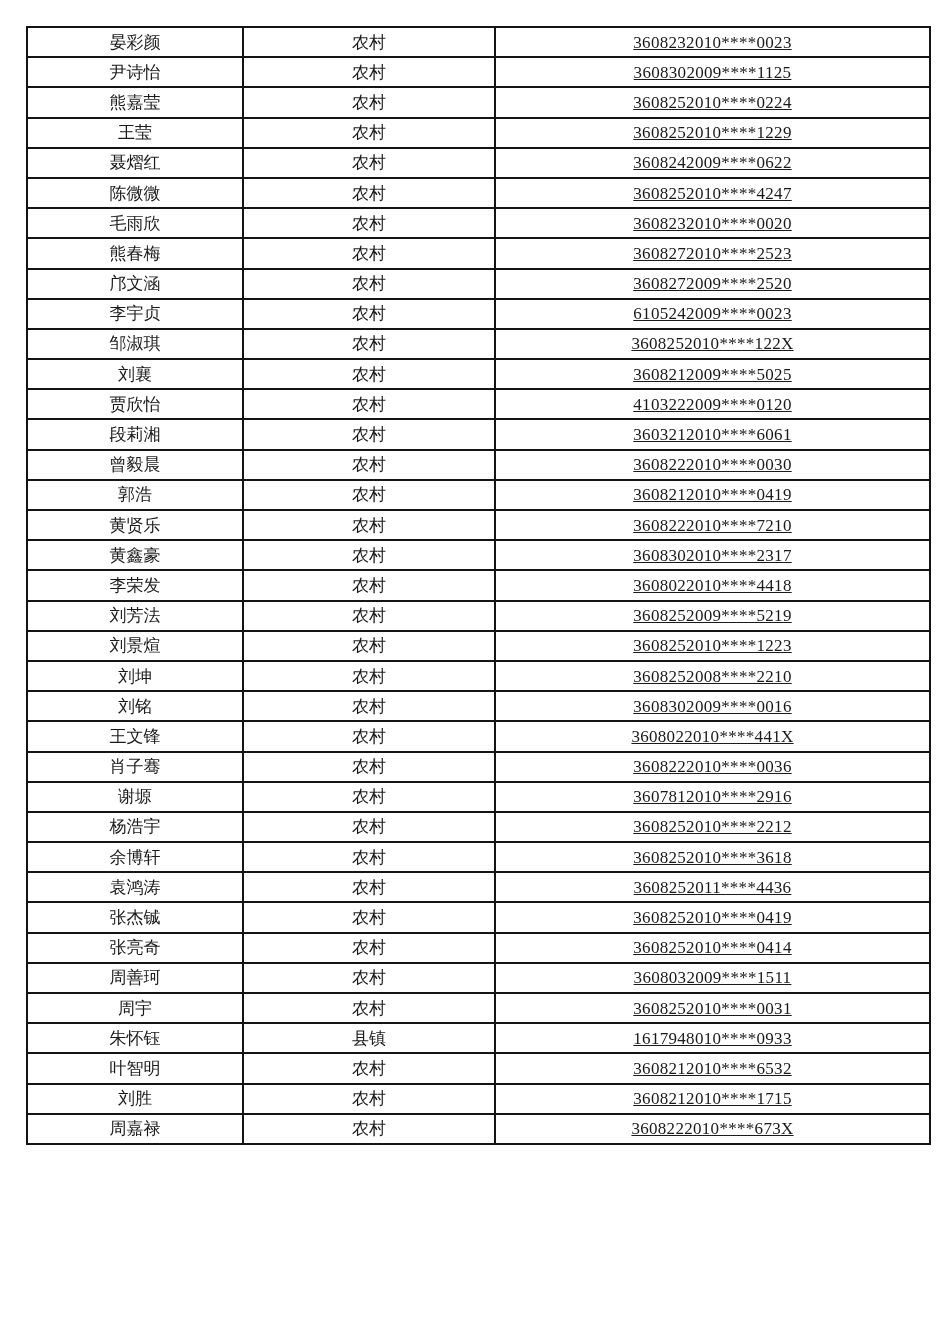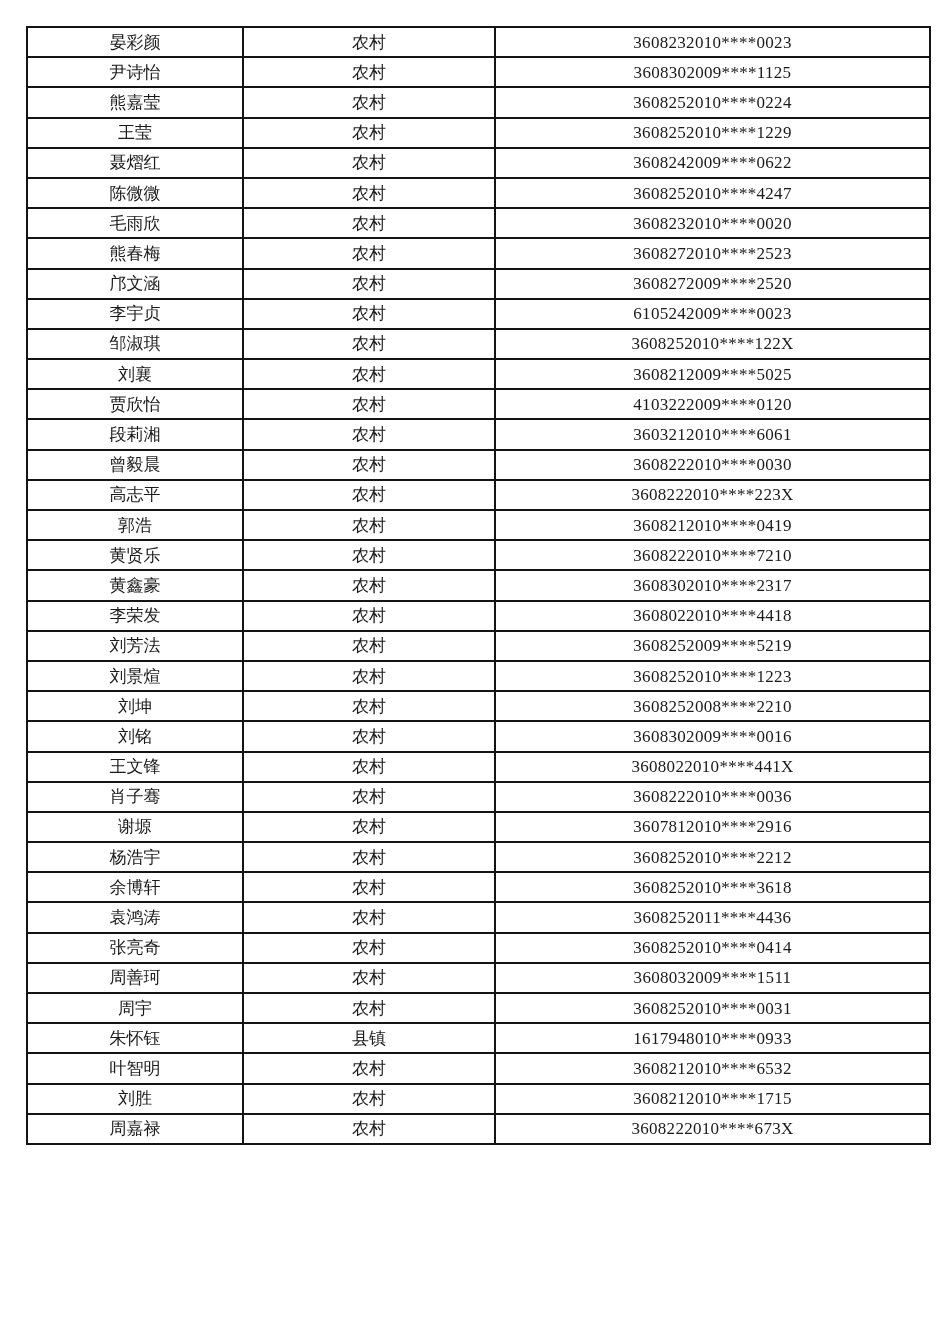--- a/index.html
+++ b/index.html
@@ -32,21 +32,21 @@
     padding: 0;
     text-align: center;
     vertical-align: middle;
     font-size: 17px;
     line-height: 1;
     white-space: nowrap;
     overflow: hidden;
   }
   td.col-name     { width: 214px; }
   td.col-category { width: 250px; margin-left: 15px; }
-  td.col-id       { width: 433px; font-family: "Liberation Serif", "DejaVu Serif", serif; letter-spacing: 0.3px; }
+  td.col-id       { width: 433px; font-family: "Liberation Serif", "DejaVu Serif", serif; letter-spacing: 0.3px; text-decoration: underline; }
 </style>
 </head>
 <body>
 
 <div class="page">
   <table class="roster">
     <tbody id="roster-body">
         <tr>
           <td class="col-name">晏彩颜</td>
           <td class="col-category">农村</td>
@@ -116,25 +116,20 @@
           <td class="col-name">段莉湘</td>
           <td class="col-category">农村</td>
           <td class="col-id">3603212010****6061</td>
         </tr>
         <tr>
           <td class="col-name">曾毅晨</td>
           <td class="col-category">农村</td>
           <td class="col-id">3608222010****0030</td>
         </tr>
         <tr>
-          <td class="col-name">高志平</td>
-          <td class="col-category">农村</td>
-          <td class="col-id">3608222010****223X</td>
-        </tr>
-        <tr>
           <td class="col-name">郭浩</td>
           <td class="col-category">农村</td>
           <td class="col-id">3608212010****0419</td>
         </tr>
         <tr>
           <td class="col-name">黄贤乐</td>
           <td class="col-category">农村</td>
           <td class="col-id">3608222010****7210</td>
         </tr>
         <tr>
@@ -189,20 +184,25 @@
         </tr>
         <tr>
           <td class="col-name">余博轩</td>
           <td class="col-category">农村</td>
           <td class="col-id">3608252010****3618</td>
         </tr>
         <tr>
           <td class="col-name">袁鸿涛</td>
           <td class="col-category">农村</td>
           <td class="col-id">3608252011****4436</td>
+        </tr>
+        <tr>
+          <td class="col-name">张杰铖</td>
+          <td class="col-category">农村</td>
+          <td class="col-id">3608252010****0419</td>
         </tr>
         <tr>
           <td class="col-name">张亮奇</td>
           <td class="col-category">农村</td>
           <td class="col-id">3608252010****0414</td>
         </tr>
         <tr>
           <td class="col-name">周善珂</td>
           <td class="col-category">农村</td>
           <td class="col-id">3608032009****1511</td>

